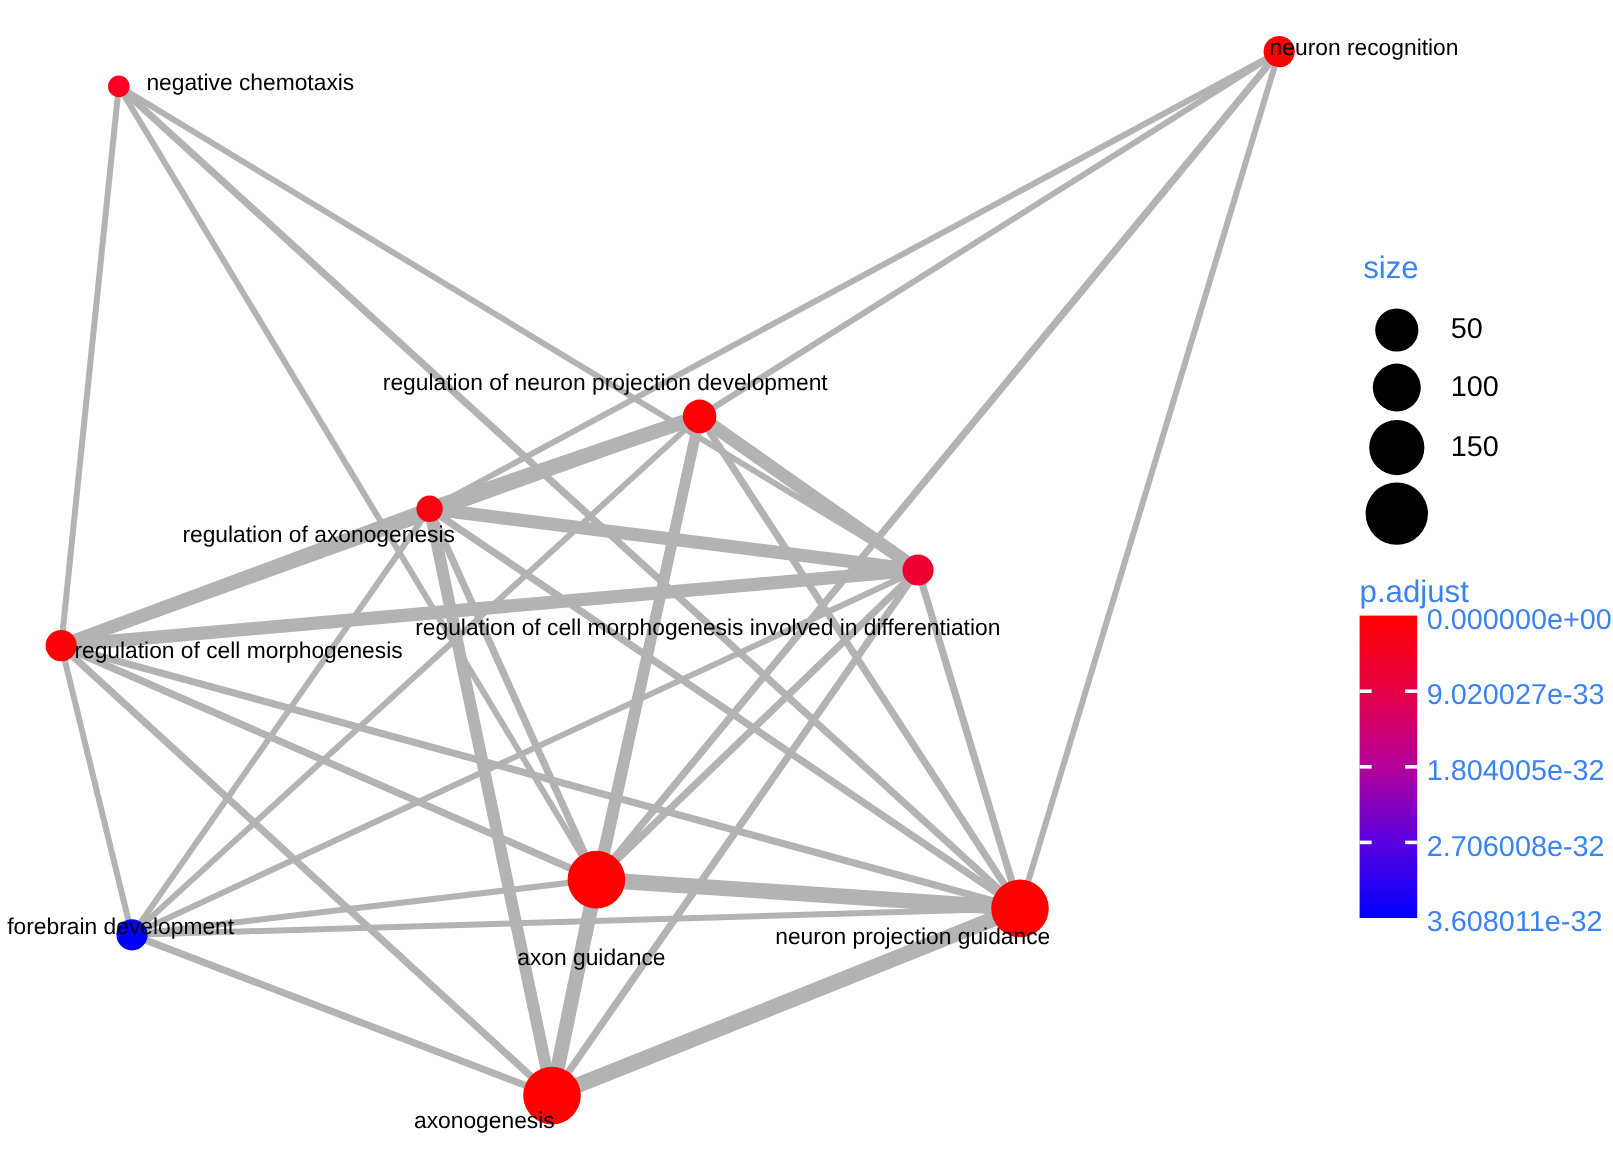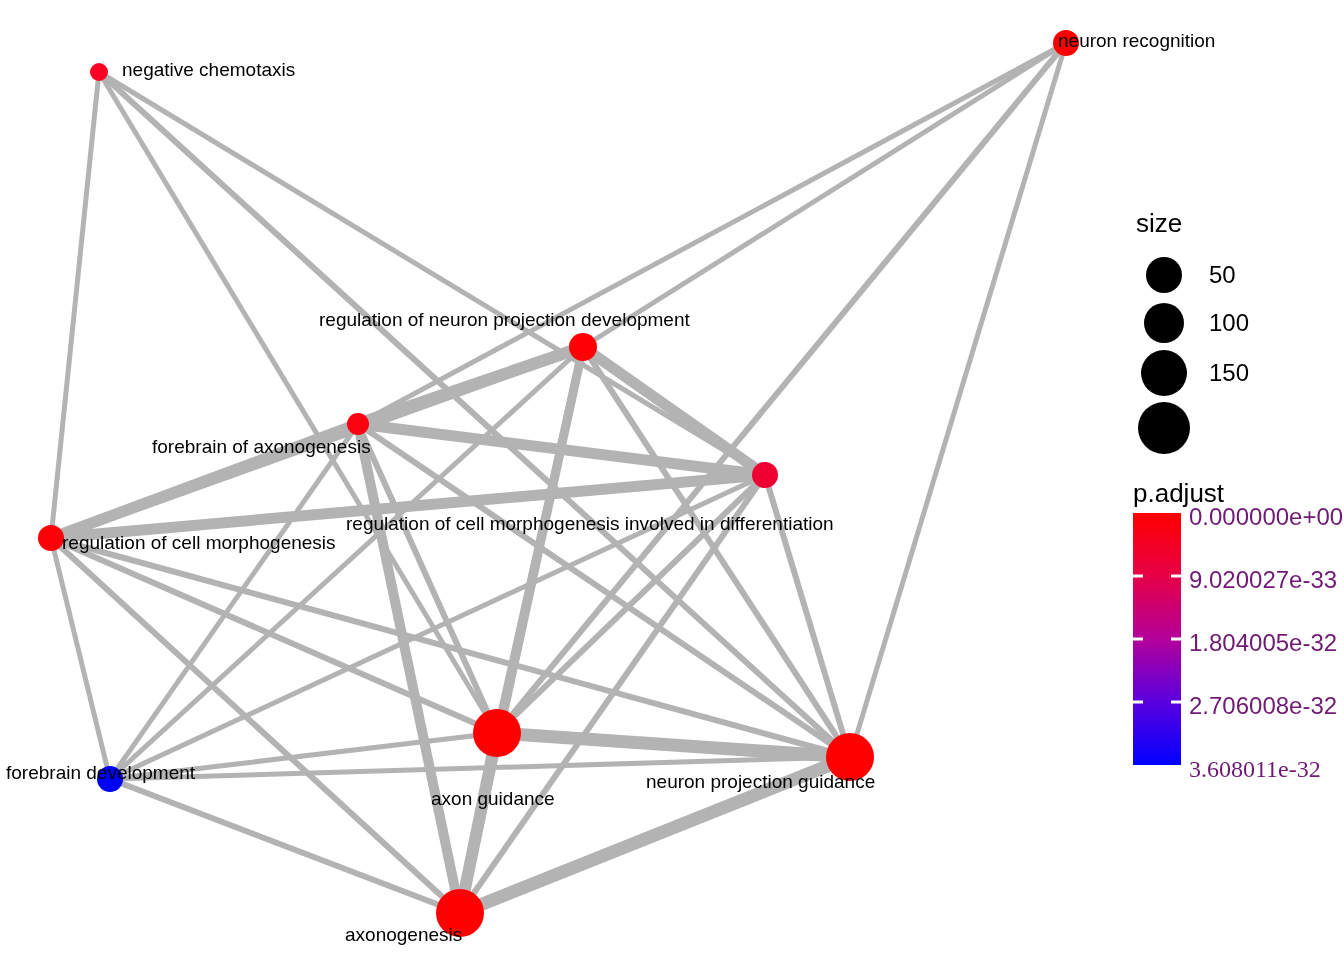--- a/index.html
+++ b/index.html
@@ -31,37 +31,37 @@
     font-family: "Liberation Sans", sans-serif;
     font-size: 19px;
     color: #000000;
     white-space: nowrap;
     line-height: 1;
   }
   .legend-title {
     position: absolute;
     font-family: "Liberation Sans", sans-serif;
     font-size: 26px;
-    color: #000000;
+    color: #3b82f6;
     white-space: nowrap;
     line-height: 1;
   }
   .legend-size-label {
     position: absolute;
     font-family: "Liberation Sans", sans-serif;
     font-size: 24px;
     color: #000000;
     white-space: nowrap;
     line-height: 1;
   }
   .legend-color-label {
     position: absolute;
     font-family: "Liberation Sans", sans-serif;
     font-size: 24px;
-    color: #701a75;
+    color: #3b82f6;
     white-space: nowrap;
     line-height: 1;
   }
 </style>
 </head>
 <body>
 
 <div id="stage">
 
   <svg id="net" viewBox="0 0 1344 960" xmlns="http://www.w3.org/2000/svg">
@@ -138,21 +138,21 @@
         <rect x="1171" y="637.5" width="10" height="3" fill="#FFFFFF"></rect>
         <rect x="1133" y="700.5" width="10" height="3" fill="#FFFFFF"></rect>
         <rect x="1171" y="700.5" width="10" height="3" fill="#FFFFFF"></rect>
       </g>
   </svg>
 
   <div id="node-labels">
       <div class="node-label" style="left: 122px; top: 60px;">negative chemotaxis</div>
       <div class="node-label" style="left: 1058px; top: 31px;">neuron recognition</div>
       <div class="node-label" style="left: 319px; top: 310px;">regulation of neuron projection development</div>
-      <div class="node-label" style="left: 152px; top: 437px;">forebrain of axonogenesis</div>
+      <div class="node-label" style="left: 152px; top: 437px;">regulation of axonogenesis</div>
       <div class="node-label" style="left: 346px; top: 514px;">regulation of cell morphogenesis involved in differentiation</div>
       <div class="node-label" style="left: 62px; top: 533px;">regulation of cell morphogenesis</div>
       <div class="node-label" style="left: 431px; top: 789px;">axon guidance</div>
       <div class="node-label" style="left: 646px; top: 772px;">neuron projection guidance</div>
       <div class="node-label" style="left: 6px; top: 763px;">forebrain development</div>
       <div class="node-label" style="left: 345px; top: 925px;">axonogenesis</div>
     </div>
 
   <div class="legend-title" style="left:1136px; top:210px;">size</div>
 
@@ -163,16 +163,16 @@
       <div class="legend-size-label" style="left: 1147px; top: 416px;">200</div>
     </div>
 
   <div class="legend-title" style="left:1133px; top:480px;">p.adjust</div>
 
   <div id="legend-color-labels">
       <div class="legend-color-label" style="left: 1189px; top: 505px;">0.000000e+00</div>
       <div class="legend-color-label" style="left: 1189px; top: 568px;">9.020027e-33</div>
       <div class="legend-color-label" style="left: 1189px; top: 631px;">1.804005e-32</div>
       <div class="legend-color-label" style="left: 1189px; top: 694px;">2.706008e-32</div>
-      <div class="legend-color-label" style="left: 1189px; top: 757px; font-family: Liberation Serif, serif;">3.608011e-32</div>
+      <div class="legend-color-label" style="left: 1189px; top: 757px;">3.608011e-32</div>
     </div>
 
 </div>
 
 </body></html>

